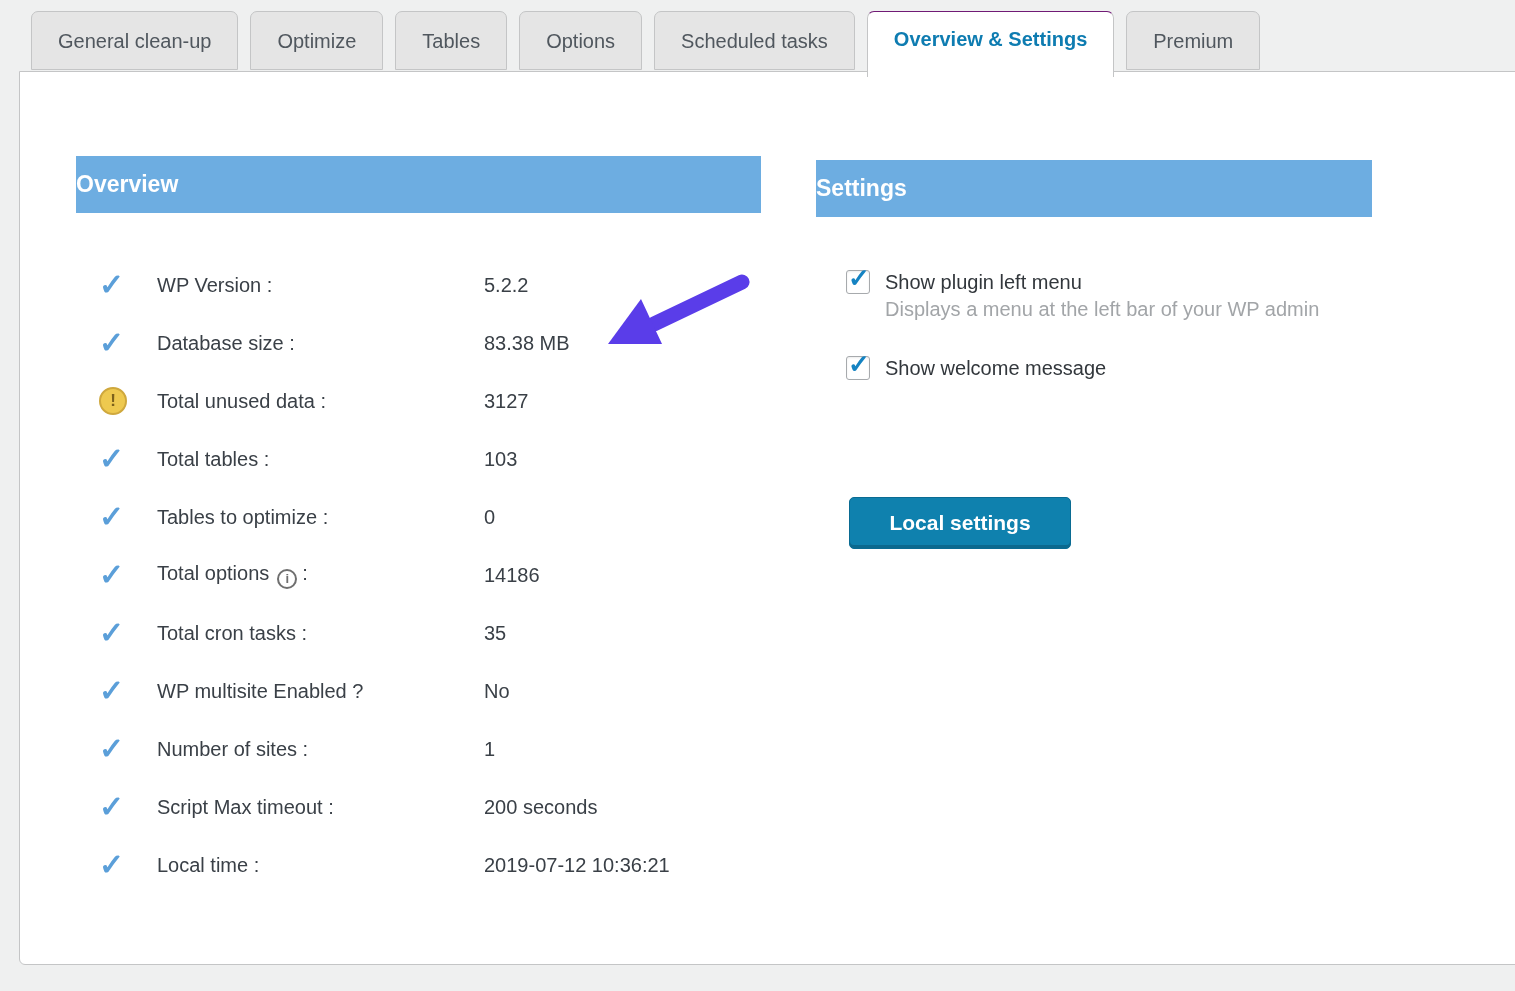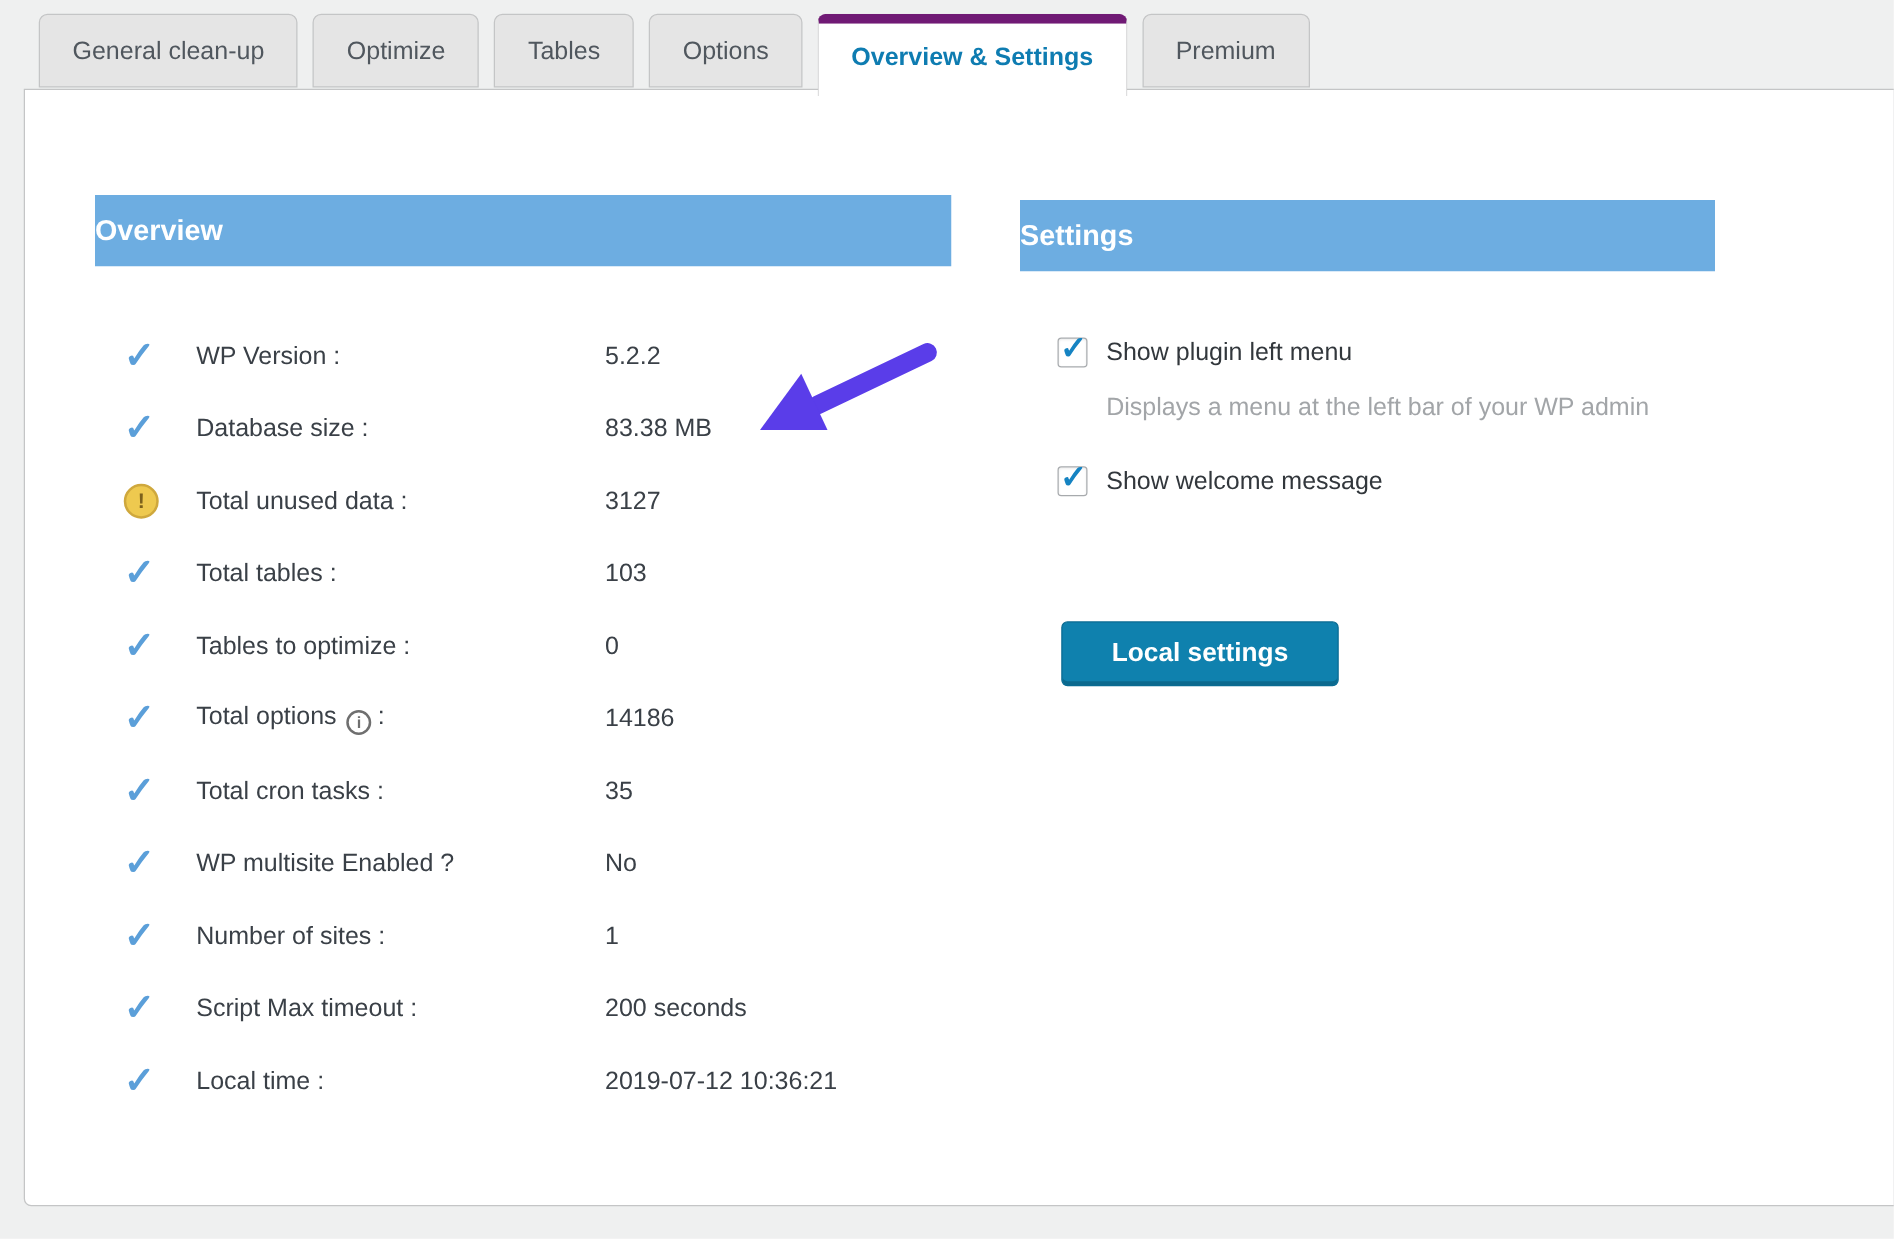--- a/index.html
+++ b/index.html
@@ -20,21 +20,21 @@
     display:flex; align-items:flex-start; gap:12px; z-index:3;
   }
   .tab {
     height:59px; line-height:59px; padding:0 26px;
     background:#e5e5e5; border:1px solid #c4c5c6;
     border-radius:7px 7px 0 0; box-sizing:border-box;
     font-size:20px; color:#50575e; white-space:nowrap; cursor:pointer;
   }
   .tab.active {
     background:#ffffff; border-bottom:none; height:66px;
-    border-top:8px solid #701a75; line-height:54px;
+    border-top:1px solid #701a75; line-height:54px;
     color:#0e7cb1; font-weight:bold;
   }
   
   .box-header {
     position:absolute; height:57px; line-height:57px;
     background:#6dade1; color:#ffffff; 
     font-size:23px; font-weight:bold;
   }
   .header-overview { left:56px; top:84px; width:685px; }
   .header-settings { left:796px; top:88px; width:556px; }
@@ -64,21 +64,21 @@
   .checkbox {
     position:relative; width:24px; height:24px; box-sizing:border-box;
     background:#ffffff; border:1px solid #a7aaad; border-radius:3px;
     box-shadow:inset 0 1px 2px rgba(0,0,0,.08); flex:0 0 24px;
   }
   .checkbox .mark {
     position:absolute; left:1px; top:-6px; color:#1583c2;
     font-size:26px; font-weight:bold; line-height:1;
   }
   .opt-label { margin-left:15px; font-size:20px; color:#32373c; }
-  .opt-desc { margin-left:39px; margin-top:17px; font-size:20px; color:#a2a5a8; line-height:26px; }
+  .opt-desc { margin-left:39px; font-size:20px; color:#a2a5a8; line-height:26px; }
   
   .save-btn {
     position:absolute; left:829px; top:425px; width:222px; height:52px;
     background:#0f81ae; border:1px solid #0a6b92; border-radius:5px;
     box-shadow:inset 0 -3px 0 rgba(0,0,0,.18);
     color:#ffffff; font-size:21px; font-weight:bold;
     font-family:"Liberation Sans", sans-serif; cursor:pointer;
   }
   
   .arrow-wrap { position:absolute; left:596px; top:270px; width:160px; height:90px; z-index:4; pointer-events:none; }
@@ -93,20 +93,23 @@
       <span>General clean-up</span>
     </div>
       <div class="tab">
       <span>Optimize</span>
     </div>
       <div class="tab">
       <span>Tables</span>
     </div>
       <div class="tab">
       <span>Options</span>
+    </div>
+      <div class="tab">
+      <span>Scheduled tasks</span>
     </div>
       <div class="tab active">
       <span>Overview &amp; Settings</span>
     </div>
       <div class="tab">
       <span>Premium</span>
     </div>
     </div>
 
   <div class="panel">

